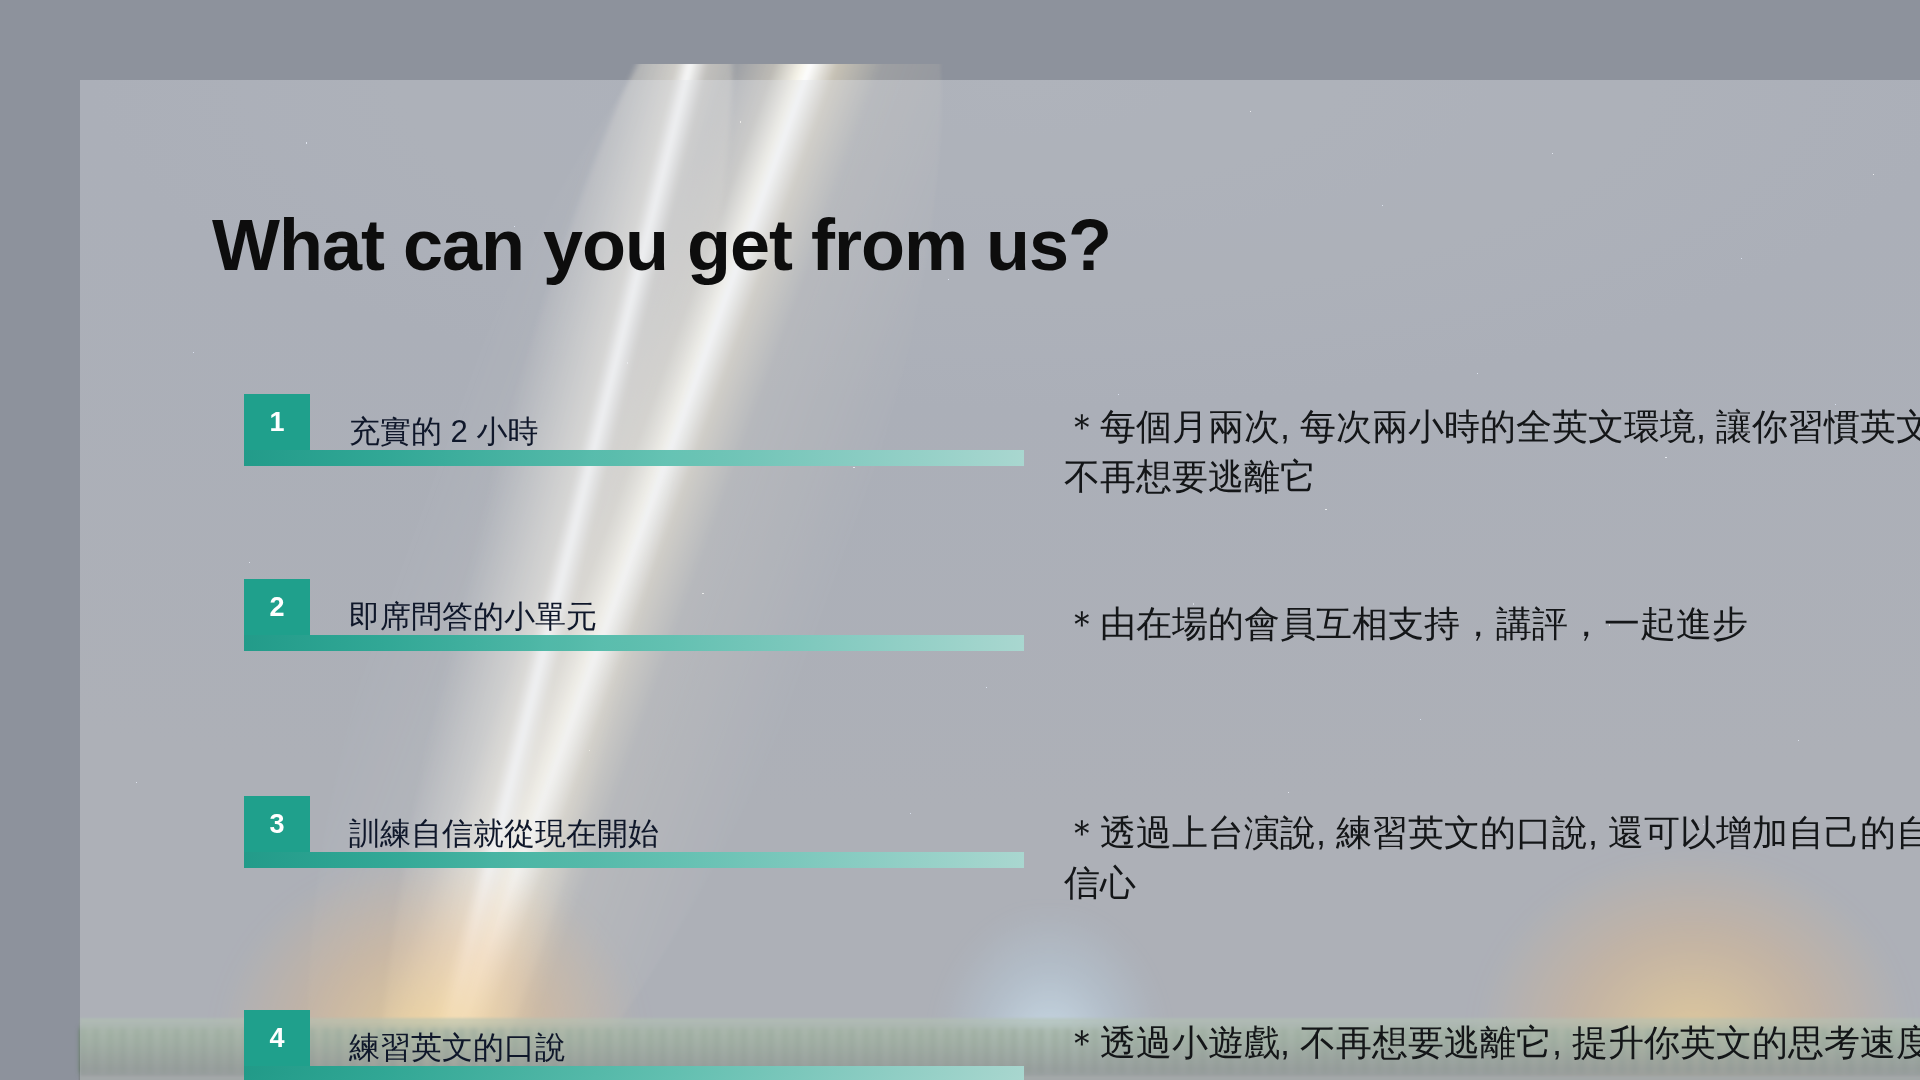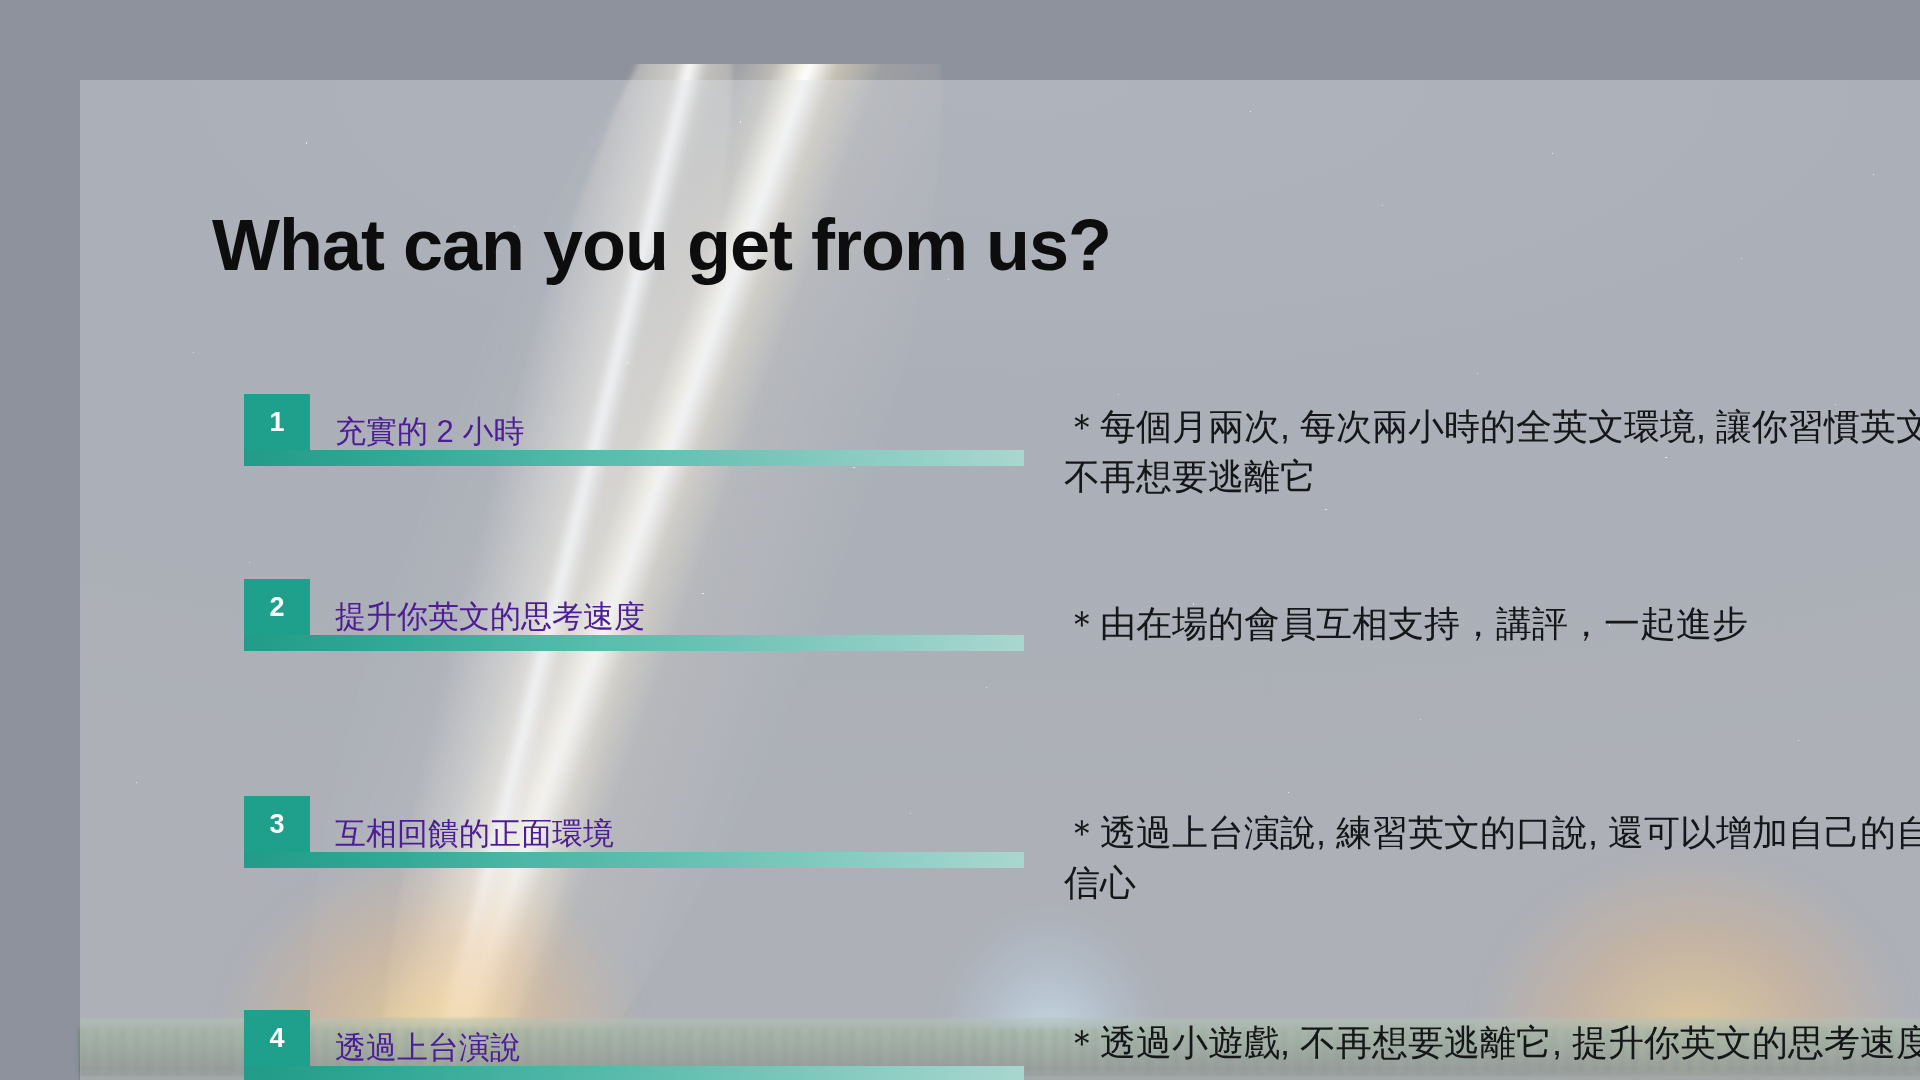--- a/index.html
+++ b/index.html
@@ -129,22 +129,22 @@
 
   .badge {
     position:absolute; left:108px;
     width:66px; height:56px;
     background:#1fa08c;
     color:#ffffff; font-size:27px; font-weight:700;
     display:flex; align-items:center; justify-content:center;
     line-height:1;
   }
   .row-heading {
-    position:absolute; left:191px;
-    font-size:31px; color:#4c1d95; font-weight:400;
+    position:absolute; left:205px;
+    font-size:31px; color:#0f172a; font-weight:400;
     white-space:nowrap; line-height:1;
     font-family:"Liberation Sans","DejaVu Sans",sans-serif;
   }
   .row-rule {
     position:absolute; left:108px; width:780px; height:2px;
     background:linear-gradient(90deg, #1b9a87 0%, #2ba794 18%, #5fc1b1 55%, #86cdc2 78%, #a9d9d1 100%);
     opacity:.95;
   }
   .row-desc {
     position:absolute; left:920px; width:905px;
@@ -177,34 +177,34 @@
 
       <div class="row">
         <div class="badge" style="top:-42px;">1</div>
         <div class="row-heading" style="top:-28px;">充實的 2 小時</div>
         <div class="row-rule" style="top:14px;"></div>
         <div class="row-desc" style="top:-42px;">＊每個月兩次, 每次兩小時的全英文環境, 讓你習慣英文, 不再想要逃離它</div>
       </div>
 
       <div class="row">
         <div class="badge" style="top:111px;">2</div>
-        <div class="row-heading" style="top:125px;">提升你英文的思考速度</div>
+        <div class="row-heading" style="top:125px;">即席問答的小單元</div>
         <div class="row-rule" style="top:167px;"></div>
         <div class="row-desc" style="top:123px;">＊由在場的會員互相支持，講評，一起進步</div>
       </div>
 
       <div class="row">
         <div class="badge" style="top:296px;">3</div>
-        <div class="row-heading" style="top:310px;">互相回饋的正面環境</div>
+        <div class="row-heading" style="top:310px;">訓練自信就從現在開始</div>
         <div class="row-rule" style="top:352px;"></div>
         <div class="row-desc" style="top:300px;">＊透過上台演說, 練習英文的口說, 還可以增加自己的自信心</div>
       </div>
 
       <div class="row">
         <div class="badge" style="top:478px;">4</div>
-        <div class="row-heading" style="top:492px;">透過上台演說</div>
+        <div class="row-heading" style="top:492px;">練習英文的口說</div>
         <div class="row-rule" style="top:534px;"></div>
         <div class="row-desc" style="top:478px;">＊透過小遊戲, 不再想要逃離它, 提升你英文的思考速度</div>
       </div>
 
     </div>
   </div>
 </div>
 
 </body></html>

